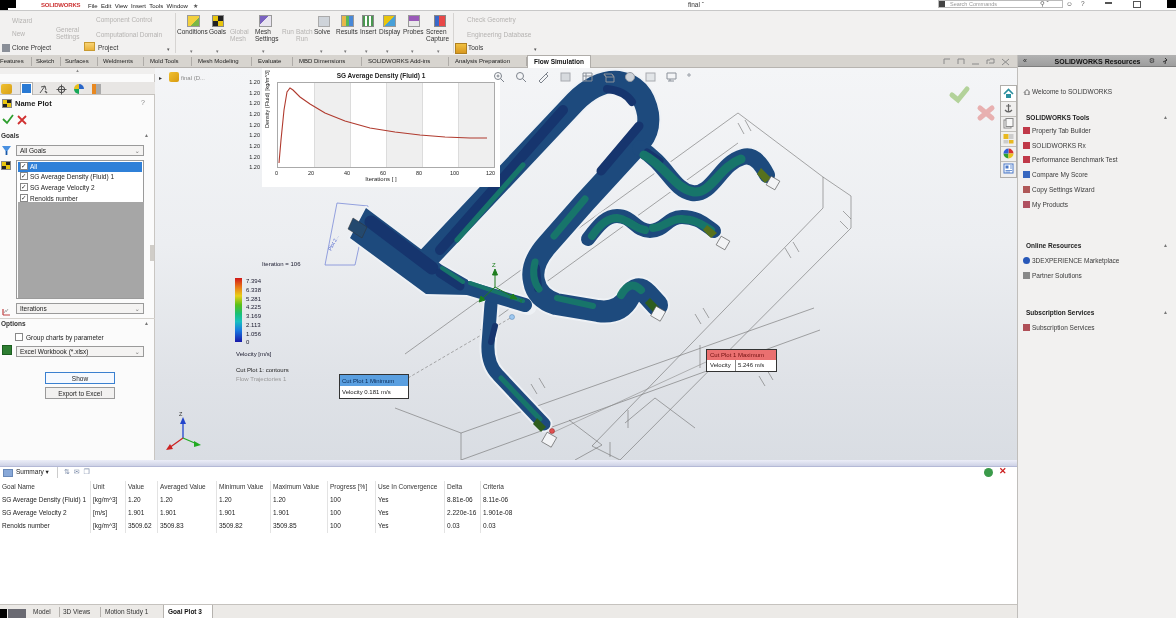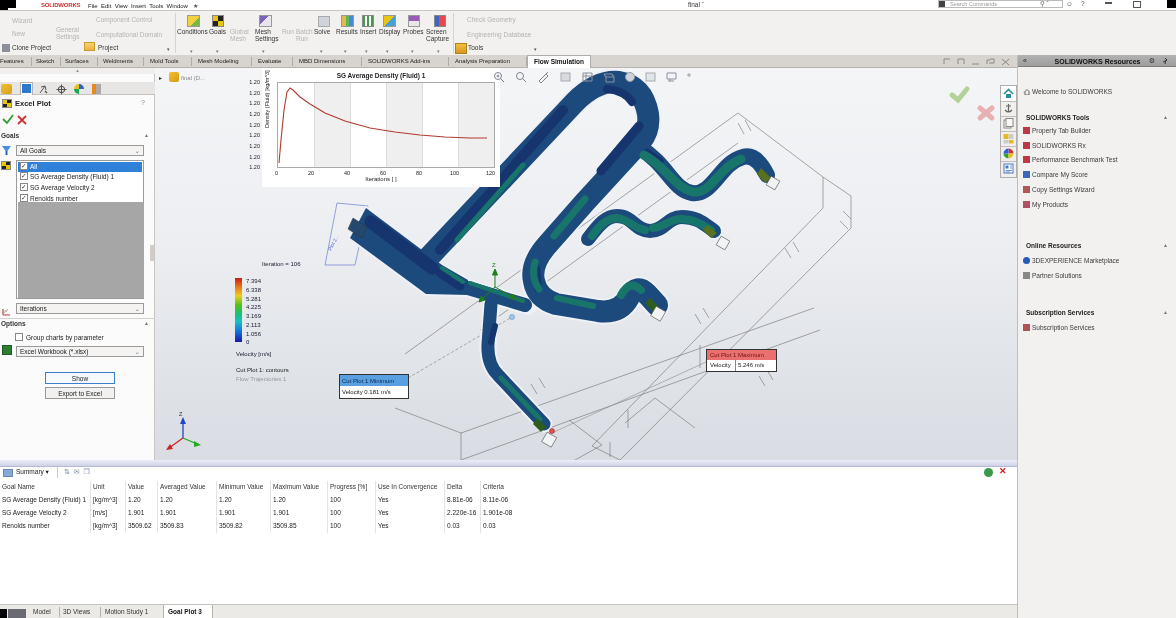--- a/index.html
+++ b/index.html
@@ -366,21 +366,21 @@
       <path d="M7,7 L9,9" stroke="#555" stroke-width="1.4"></path>
     </svg>
   <svg class="abs" style="left:56px;top:16px;" width="11" height="11">
       <circle cx="5.5" cy="5.5" r="3.2" stroke="#444" stroke-width="1" fill="none"></circle>
       <path d="M5.5,0.5 L5.5,10.5 M0.5,5.5 L10.5,5.5" stroke="#444" stroke-width="0.9"></path>
     </svg>
   <div class="abs" style="left:74px;top:16px;width:10px;height:10px;border-radius:50%;background:conic-gradient(#2a66c8 0 25%,#e8e8e8 0 50%,#18a858 0 75%,#e8c020 0);"></div>
   <div class="abs" style="left:92px;top:16px;width:9px;height:10px;background:linear-gradient(90deg,#e88820 40%,#aaa 40%);"></div>
 
   <div class="abs" style="left:2px;top:31px;width:10px;height:9px;background:conic-gradient(#222 0 25%,#e8c50e 0 50%,#222 0 75%,#e8c50e 0);border:1px solid #888;box-sizing:border-box;"></div>
-  <div class="abs" style="left:15px;top:31px;font-size:7.5px;font-weight:bold;color:#222;">Excel Plot</div>
+  <div class="abs" style="left:15px;top:31px;font-size:7.5px;font-weight:bold;color:#222;">Name Plot</div>
   <div class="abs" style="left:141px;top:31px;font-size:7px;color:#888;">?</div>
   <svg class="abs" style="left:0;top:44px;" width="40" height="14">
     <path d="M3,7 L7,11 L13,3" stroke="#2e9e2e" stroke-width="1.8" fill="none"></path>
     <path d="M18,4 L26,12 M26,4 L18,12" stroke="#d03030" stroke-width="1.8" fill="none"></path>
   </svg>
 
   <div class="abs" style="left:1px;top:64px;font-size:6.5px;font-weight:bold;color:#333;">Goals</div>
   <div class="abs" style="left:144px;top:64px;font-size:5px;color:#777;">▲</div>
   <div class="abs" style="left:2px;top:78px;width:9px;height:9px;background:linear-gradient(#4a90e0 55%,#1858a8 55%);clip-path:polygon(0 0,100% 0,60% 55%,60% 100%,40% 100%,40% 55%);"></div>
   <div class="pmdrop" style="top:77px;">All Goals<span style="position:absolute;right:3px;color:#777;">⌄</span></div>

